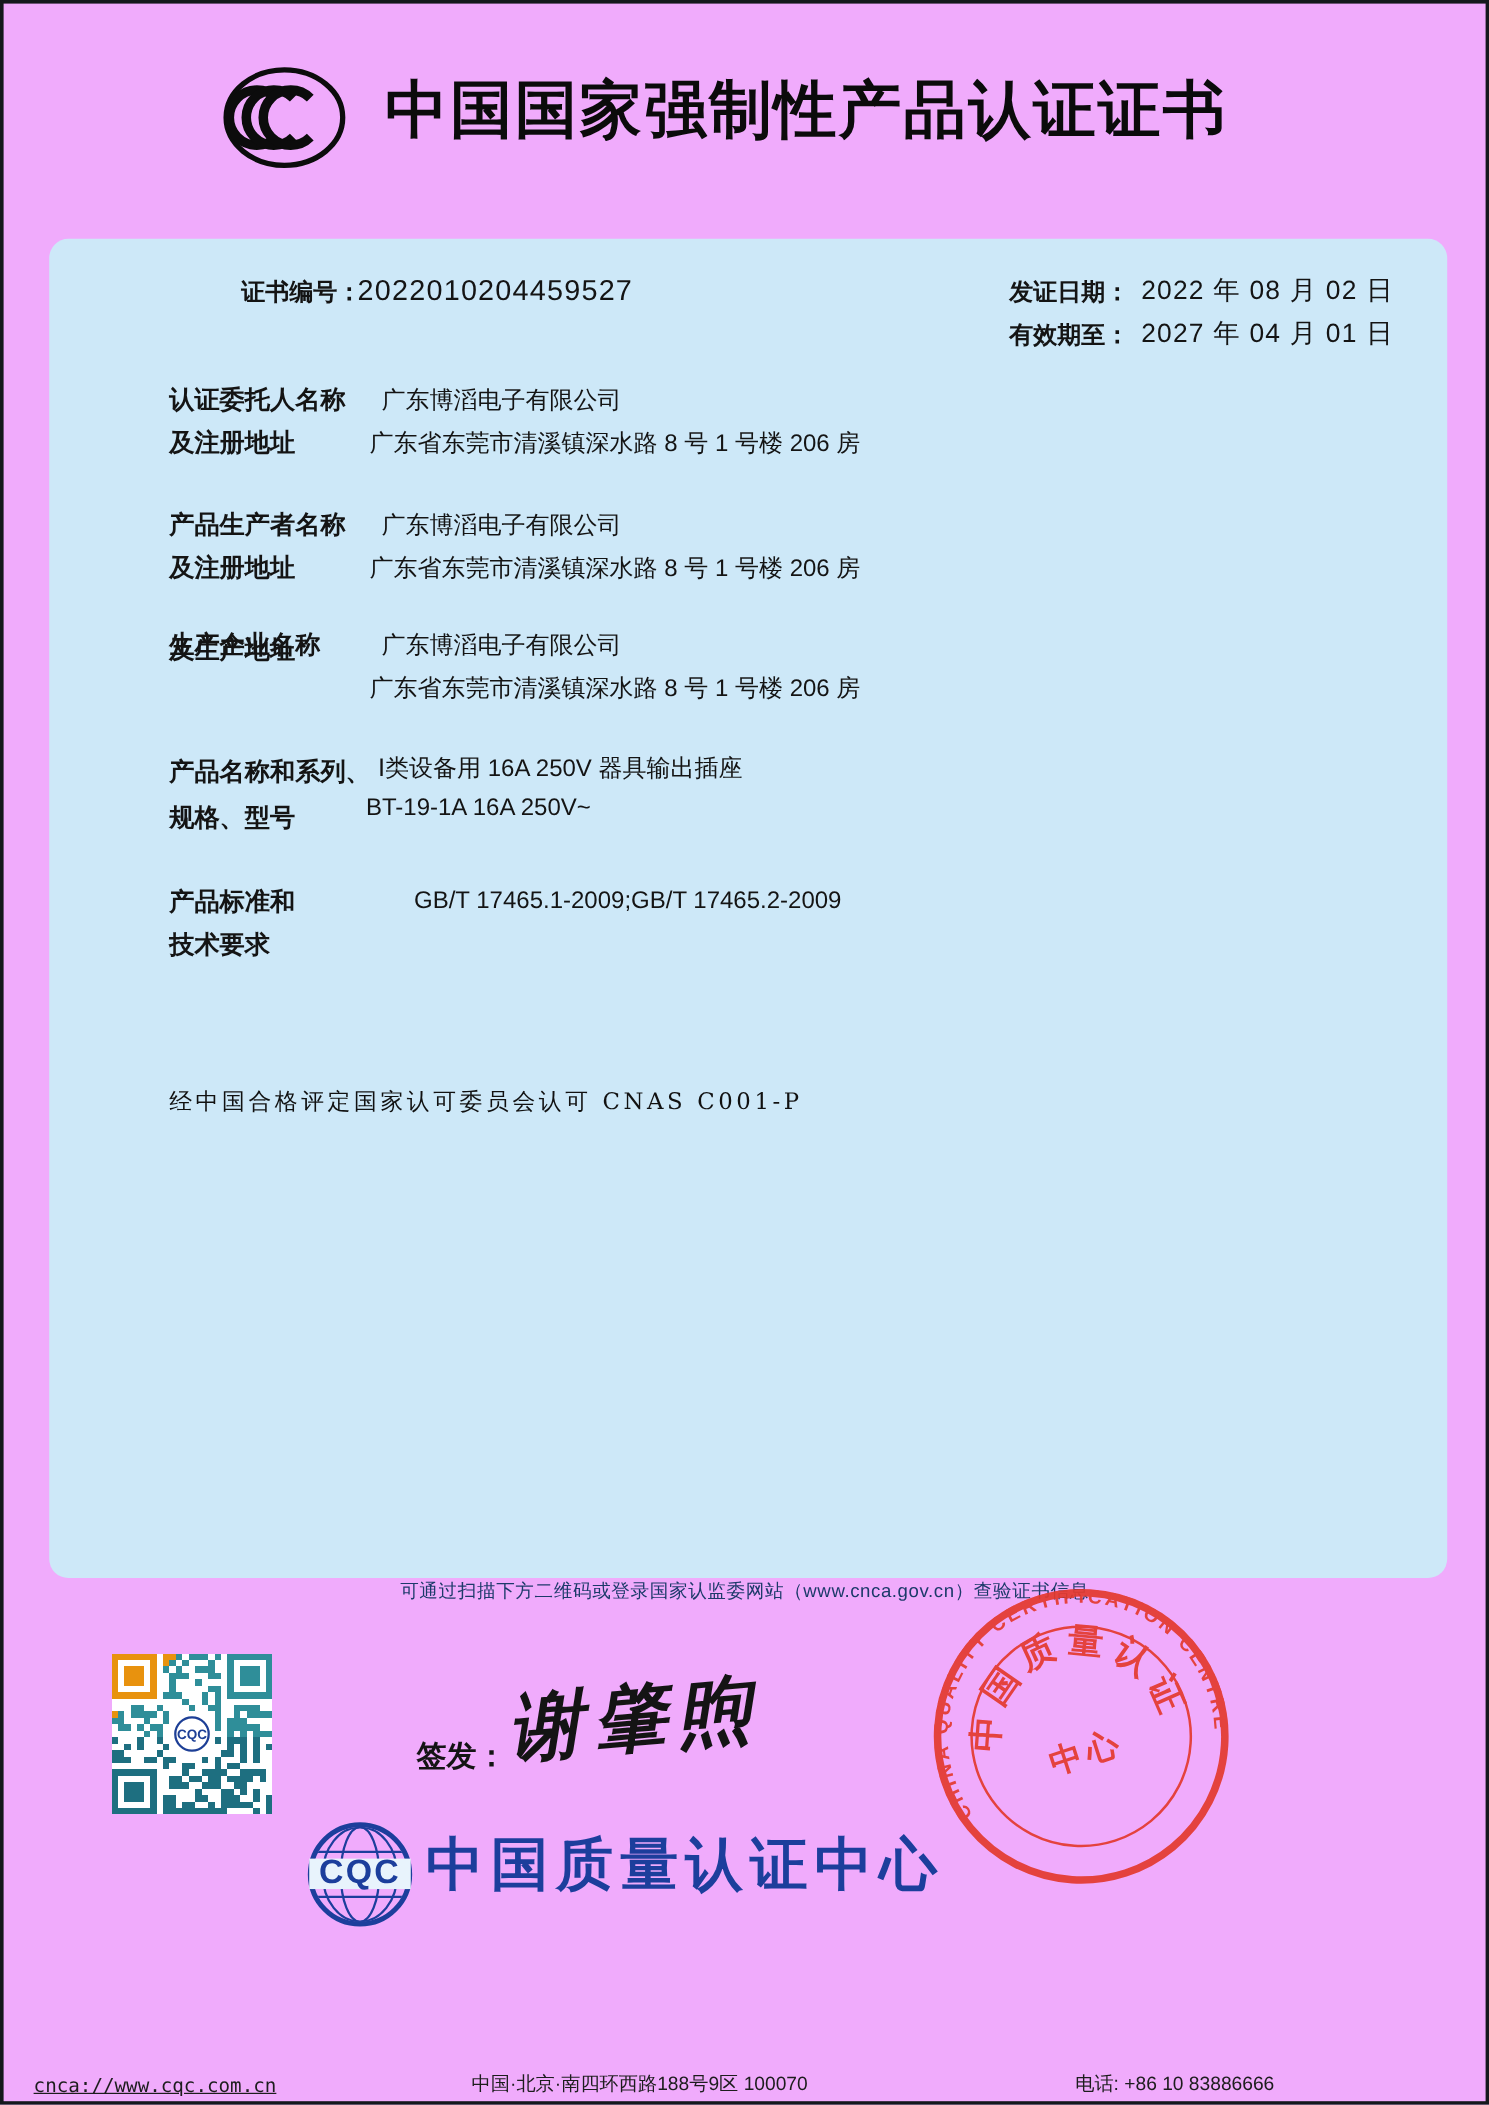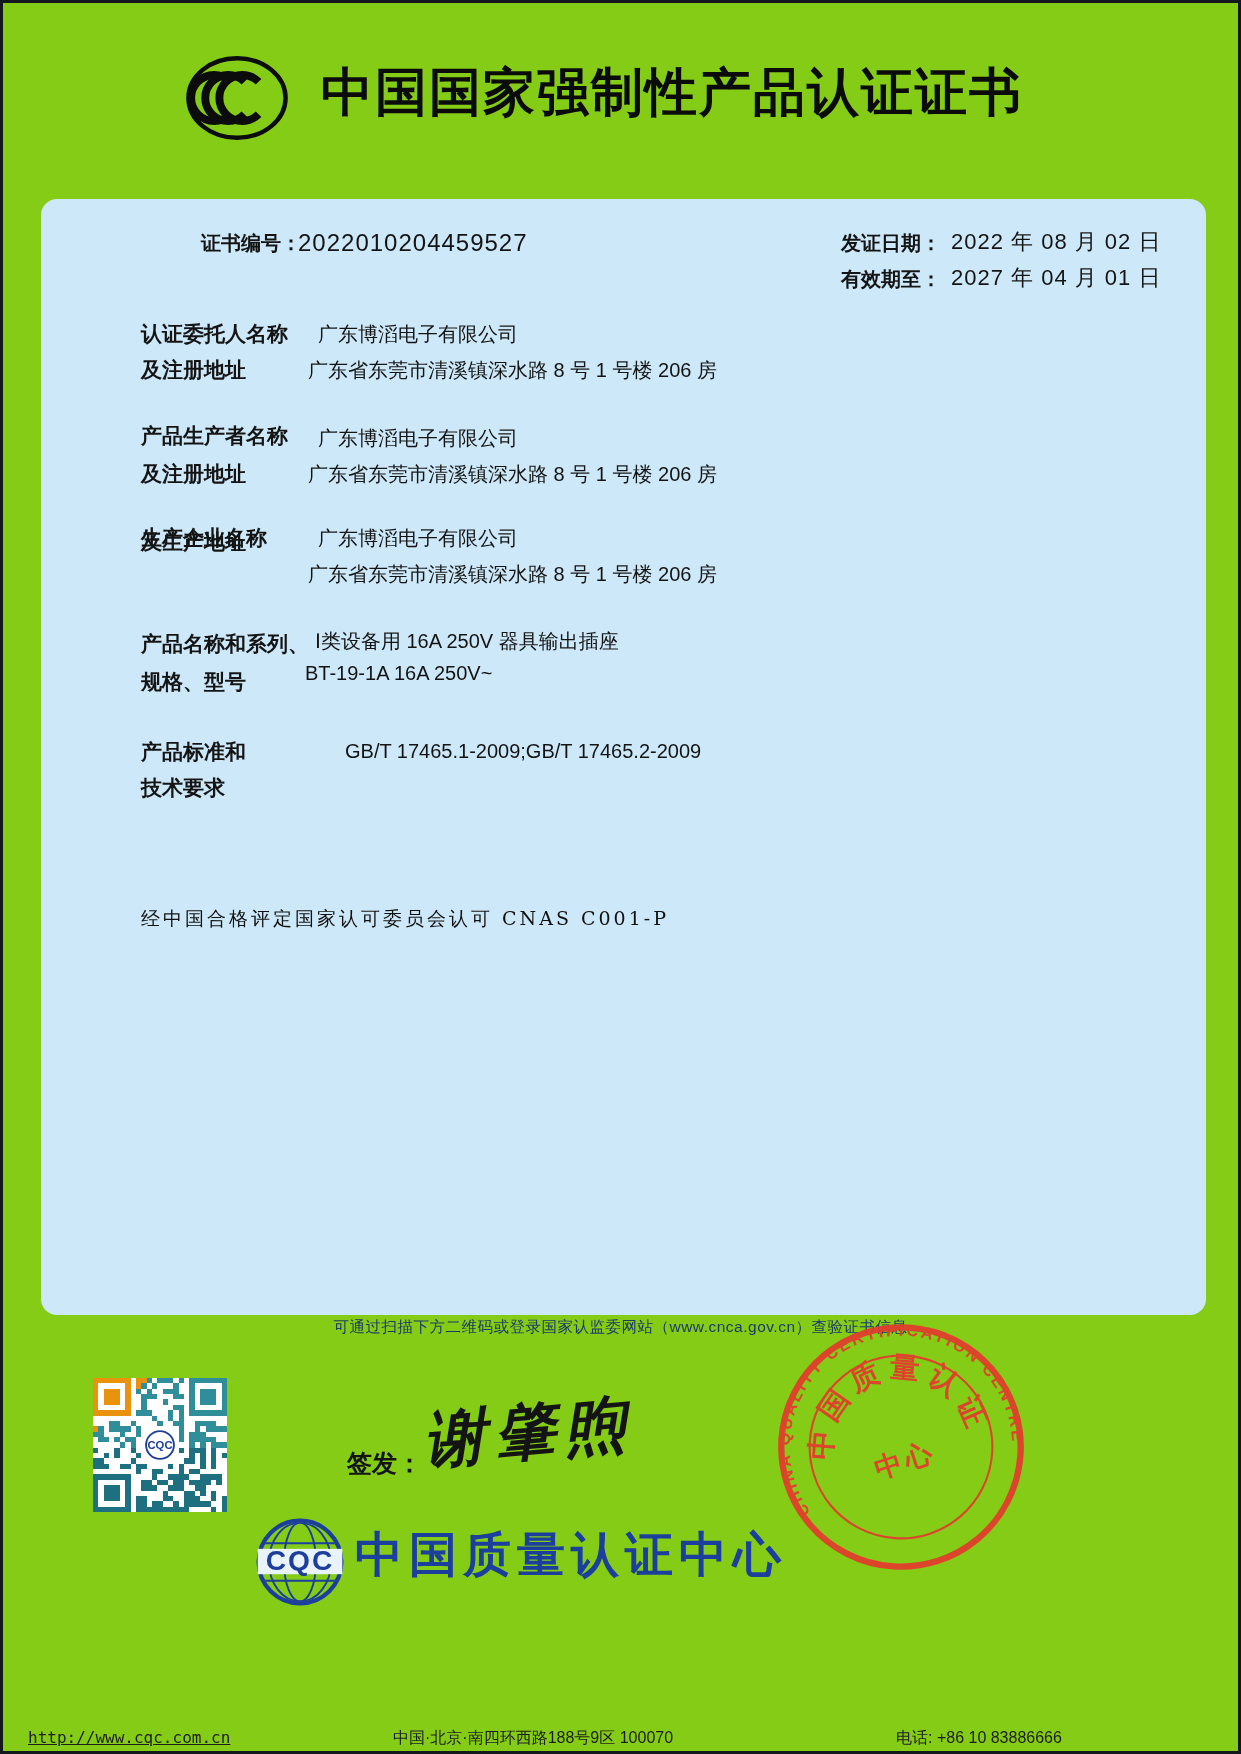--- a/index.html
+++ b/index.html
@@ -1,18 +1,18 @@
 <!DOCTYPE html>
 <html><head>
 <meta charset="utf-8">
 <style>
   html,body{margin:0;padding:0;background:#9fb3c4;}
   .page{
     position:relative;width:1241px;height:1754px;
-    background:#84cc16;border:3px solid #14181c;box-sizing:border-box;
+    background:#f0abfc;border:3px solid #14181c;box-sizing:border-box;
     font-family:"Liberation Sans",sans-serif;color:#141414;overflow:hidden;
   }
   .abs{position:absolute;line-height:1;}
   
   .title{font-size:52px;font-weight:900;letter-spacing:2px;color:#0b0b0b;}
   
   .panel{position:absolute;left:38px;top:196px;width:1165px;height:1116px;
          background:#cde8f8;border-radius:16px;}
   .kai{font-family:"DejaVu Serif","Liberation Serif",serif;}
   .lbl-kai{font-size:20px;font-weight:700;}
@@ -53,21 +53,21 @@
   <div class="abs kai lbl-kai" style="left:838px;top:230px;">发证日期：</div>
   <div class="abs val-num" style="left:948px;top:228px;font-size:22px;">2022 年 08 月 02 日</div>
   <div class="abs kai lbl-kai" style="left:838px;top:266px;">有效期至：</div>
   <div class="abs val-num" style="left:948px;top:264px;font-size:22px;">2027 年 04 月 01 日</div>
 
   <div class="abs f-label" style="left:138px;top:320px;">认证委托人名称</div>
   <div class="abs f-label" style="left:138px;top:356px;">及注册地址</div>
   <div class="abs f-value" style="left:315px;top:321px;">广东博滔电子有限公司</div>
   <div class="abs f-value" style="left:305px;top:357px;">广东省东莞市清溪镇深水路 8 号 1 号楼 206 房</div>
 
-  <div class="abs f-label" style="left:138px;top:424px;font-family:Liberation Mono, monospace;">产品生产者名称</div>
+  <div class="abs f-label" style="left:138px;top:424px;">产品生产者名称</div>
   <div class="abs f-label" style="left:138px;top:460px;">及注册地址</div>
   <div class="abs f-value" style="left:315px;top:425px;">广东博滔电子有限公司</div>
   <div class="abs f-value" style="left:305px;top:461px;">广东省东莞市清溪镇深水路 8 号 1 号楼 206 房</div>
 
   <div class="abs f-label" style="left:138px;top:524px;">生产企业名称</div>
   <div class="abs f-label" style="left:138px;top:528px;">及生产地址</div>
   <div class="abs f-value" style="left:315px;top:525px;">广东博滔电子有限公司</div>
   <div class="abs f-value" style="left:305px;top:561px;">广东省东莞市清溪镇深水路 8 号 1 号楼 206 房</div>
 
   <div class="abs f-label" style="left:138px;top:630px;">产品名称和系列、</div>
@@ -327,17 +327,17 @@
         <line x1="8" y1="30" x2="92" y2="30"></line>
         <line x1="6" y1="50" x2="94" y2="50"></line>
         <line x1="8" y1="70" x2="92" y2="70"></line>
       </g>
       <rect x="5" y="36" width="90" height="27" fill="#e8f3fc"></rect>
       <text x="50" y="58" text-anchor="middle" font-size="30" font-weight="bold" letter-spacing="2" fill="#1c3e9c" font-family="Liberation Sans, sans-serif">CQC</text>
     </svg>
   </div>
   <div class="abs cqc-name" style="left:352px;top:1528px;">中国质量认证中心</div>
 
-  <div class="abs bottombar mono" style="left:25px;top:1727px;">http://www.cqc.com.cn</div>
+  <div class="abs bottombar mono" style="left:25px;top:1727px;">cnca://www.cqc.com.cn</div>
   <div class="abs bottombar" style="left:390px;top:1727px;">中国·北京·南四环西路188号9区  100070</div>
   <div class="abs bottombar" style="left:893px;top:1727px;">电话: +86 10 83886666</div>
 
 </div>
 
 </body></html>

